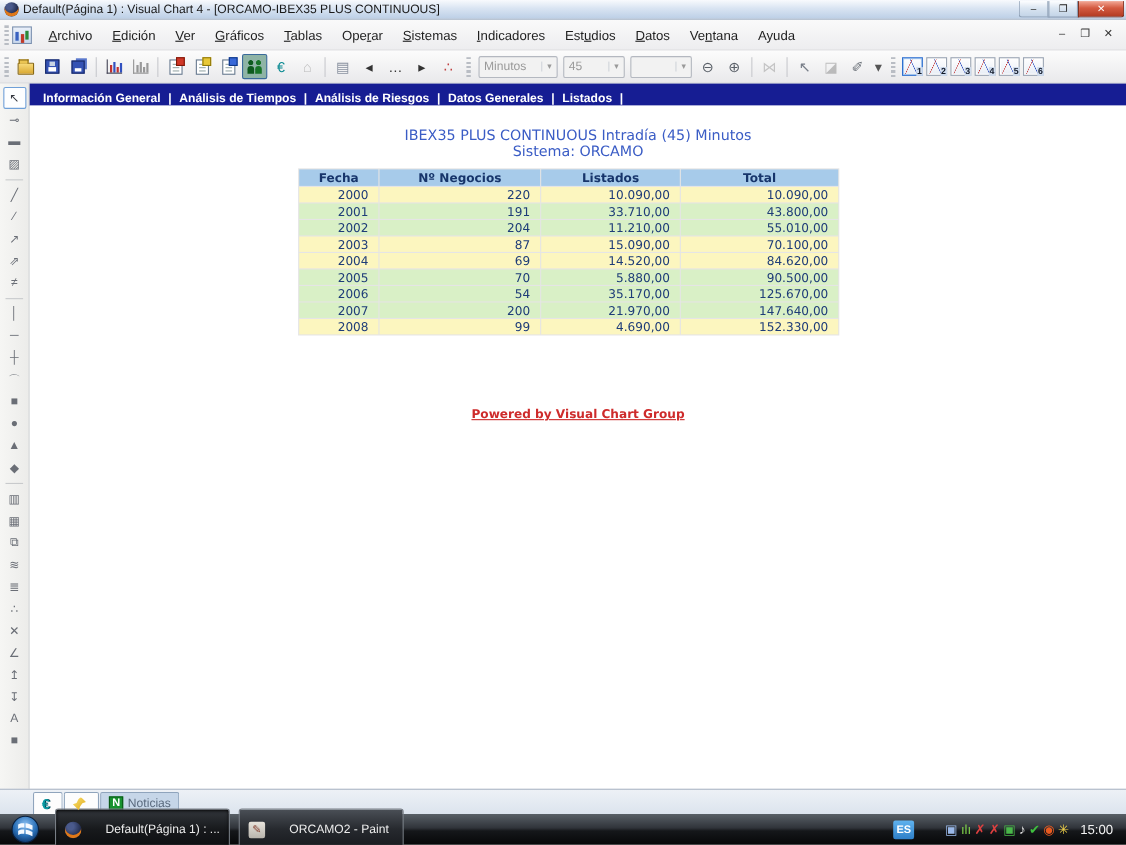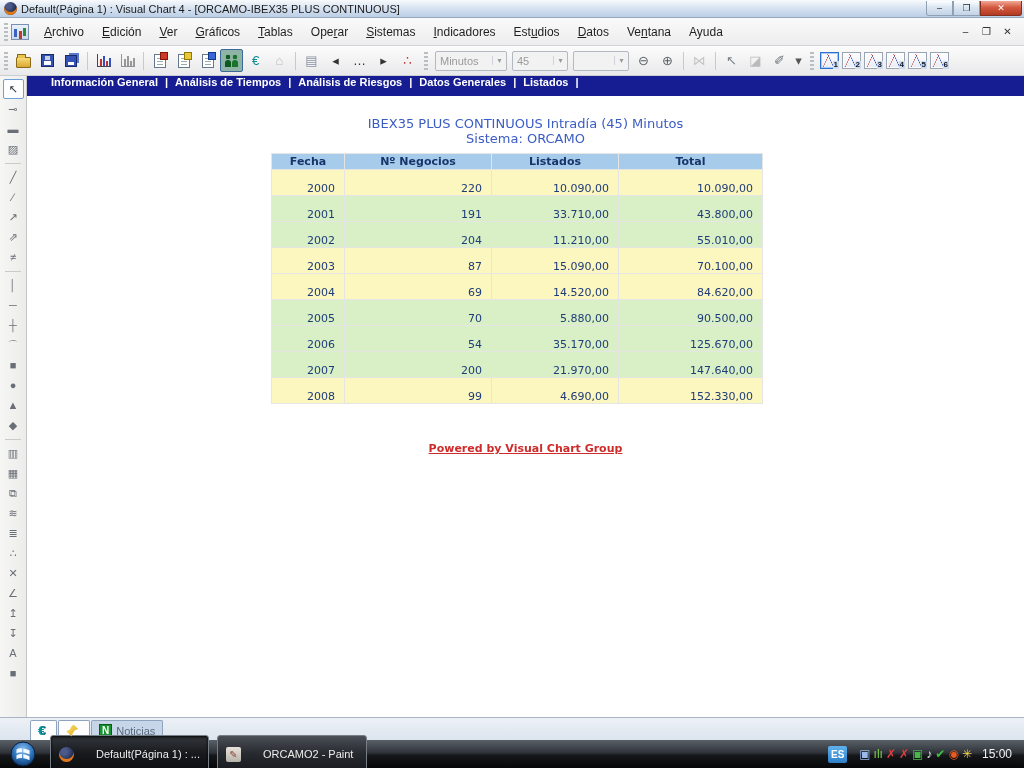--- a/index.html
+++ b/index.html
@@ -75,55 +75,55 @@
 
   
   .mainrow { flex:1; display:flex; min-height:0; }
   .left-tools { width:27px; background:linear-gradient(90deg,#F6F6F4,#ECECEA); border-right:1px solid #C4C6C8; display:flex; flex-direction:column; align-items:center; padding-top:3px; overflow:hidden; flex:0 0 auto; }
   .lt-item { width:21px; height:20px; display:flex; align-items:center; justify-content:center; font-size:11px; color:#6A6E76; border:1px solid transparent; border-radius:2px; flex:0 0 auto; }
   .lt-item.active { background:#FDFEFF; border-color:#6FA0D8; color:#30343C; }
   .lt-item.sep { height:8px; pointer-events:none; }
   .lt-item.sep::before { content:""; width:16px; height:1px; background:#C8CACC; }
 
   .rightcol { flex:1; display:flex; flex-direction:column; min-width:0; }
-  .navbar { height:20px; background:var(--navbar_bg); color:#fff; display:flex; align-items:flex-start; padding:0 24px; font-size:11px; font-weight:bold; flex:0 0 auto; }
+  .navbar { height:20px; background:var(--navbar_bg); color:#fff; display:flex; align-items:flex-end; padding:0 12px; font-size:11px; font-weight:bold; flex:0 0 auto; }
   .nav-link { cursor:pointer; white-space:nowrap; }
   .nav-pipe { margin:0 7px; font-weight:bold; }
 
   
   .content { flex:1; background:#fff; overflow:hidden; font-family:"DejaVu Sans",sans-serif; }
   .report-title { margin-top:20px; text-align:center; color:var(--title_text); font-size:13px; }
   .report-subtitle { text-align:center; color:var(--title_text); font-size:13px; }
   table.results { border-collapse:separate; border-spacing:1px; margin:7px 0 0 244px; background:#e5e5e5; font-size:11px; }
   table.results th { background:var(--header_bg); color:#17356B; font-weight:bold; height:15px; text-align:center; padding:0 4px; }
-  table.results td { height:14px; text-align:right; padding:12px 9px 0 4px; color:var(--cell_text); }
+  table.results td { height:14px; text-align:right; padding:0 9px 0 4px; color:var(--cell_text); }
   tr.yellow td { background:var(--row_yellow); }
   tr.green td { background:var(--row_green); }
-  .powered { display:block; margin-top:37px; text-align:center; }
+  .powered { display:block; margin-top:64px; text-align:center; }
   .powered a { color:var(--link_red); font-size:11px; font-weight:bold; text-decoration:underline; cursor:pointer; }
 
   
   .pagetabs { height:23px; background:linear-gradient(180deg,#EDF1F6,#DCE4EE); border-top:1px solid #A8B4C4; display:flex; align-items:flex-end; padding-left:30px; flex:0 0 auto; }
   .ptab { height:20px; display:flex; align-items:center; gap:4px; padding:0 7px; background:#FDFDFD; border:1px solid #8FA4BC; border-bottom:none; margin-right:1px; border-radius:2px 2px 0 0; font-size:11px; color:#5A6A7E; }
   .ptab.shaded { background:#C6D6E8; }
   .ptab-ico.euro { color:#089AA2; font-weight:bold; font-size:13px; text-shadow:1px 0 #045; }
   .ptab-ico.pin { width:12px; height:12px; background:linear-gradient(135deg,#F8E070,#E0A818); clip-path:polygon(60% 0,100% 38%,72% 48%,55% 72%,45% 100%,0 55%,28% 45%,42% 18%); }
   .ptab-ico.nbadge { width:13px; height:13px; background:#17922E; border:1px solid #0A5A18; color:#fff; font-size:10px; font-weight:bold; display:flex; align-items:center; justify-content:center; }
 
   
   .taskbar { height:28px; background:linear-gradient(180deg,#596067 0%,#30343A 45%,#15171A 55%,#060708 100%); display:flex; align-items:center; padding:0 6px 0 10px; flex:0 0 auto; }
   .orb { width:26px; height:26px; margin-right:14px; flex:0 0 auto; cursor:pointer; }
   .task-btn { height:38px; min-width:150px; max-width:170px; display:flex; align-items:center; gap:22px; padding:0 8px; margin-right:8px; background:linear-gradient(180deg,#4A4F56,#26292E 50%,#17191D); border:1px solid #787E86; border-radius:3px; color:#ECECEC; font-size:11px; white-space:nowrap; overflow:hidden; cursor:pointer; }
   .task-btn.active { background:linear-gradient(180deg,#33373C,#17191C 50%,#0C0D0F); box-shadow:inset 0 1px 3px #000; }
   .task-ico { width:15px; height:15px; flex:0 0 auto; border-radius:2px; position:relative; }
   .task-ico.vc { background:radial-gradient(circle at 35% 30%,#4A5A8C 20%,#1A2340 75%); box-shadow:inset 0 -3px 0 #E07818; border-radius:50%; }
   .task-ico.paint { background:linear-gradient(180deg,#E8E4DC,#B8B4AC); }
   .task-ico.paint::after { content:"✎"; position:absolute; inset:0; font-size:10px; color:#8A4A3A; text-align:center; line-height:15px; }
   .tb-flex { flex:1; }
-  .lang-badge { width:19px; height:17px; background:linear-gradient(180deg,#5FB2EE,#2E7FC8); border-radius:2px; color:#fff; font-size:10px; font-weight:bold; display:flex; align-items:center; justify-content:center; margin-right:12px; cursor:pointer; }
+  .lang-badge { width:19px; height:17px; background:linear-gradient(180deg,#5FB2EE,#2E7FC8); border-radius:2px; color:#fff; font-size:10px; font-weight:bold; display:flex; align-items:center; justify-content:center; margin-right:28px; cursor:pointer; }
   .tray { display:flex; align-items:center; gap:3px; margin-right:10px; }
   .tray-ico { font-size:12px; line-height:1; cursor:pointer; }
   .clock { color:#F2F2F2; font-size:12px; margin-right:6px; cursor:pointer; }
 </style>
 </head>
 <body>
 
 <div class="screen">
 
   <div class="titlebar">

